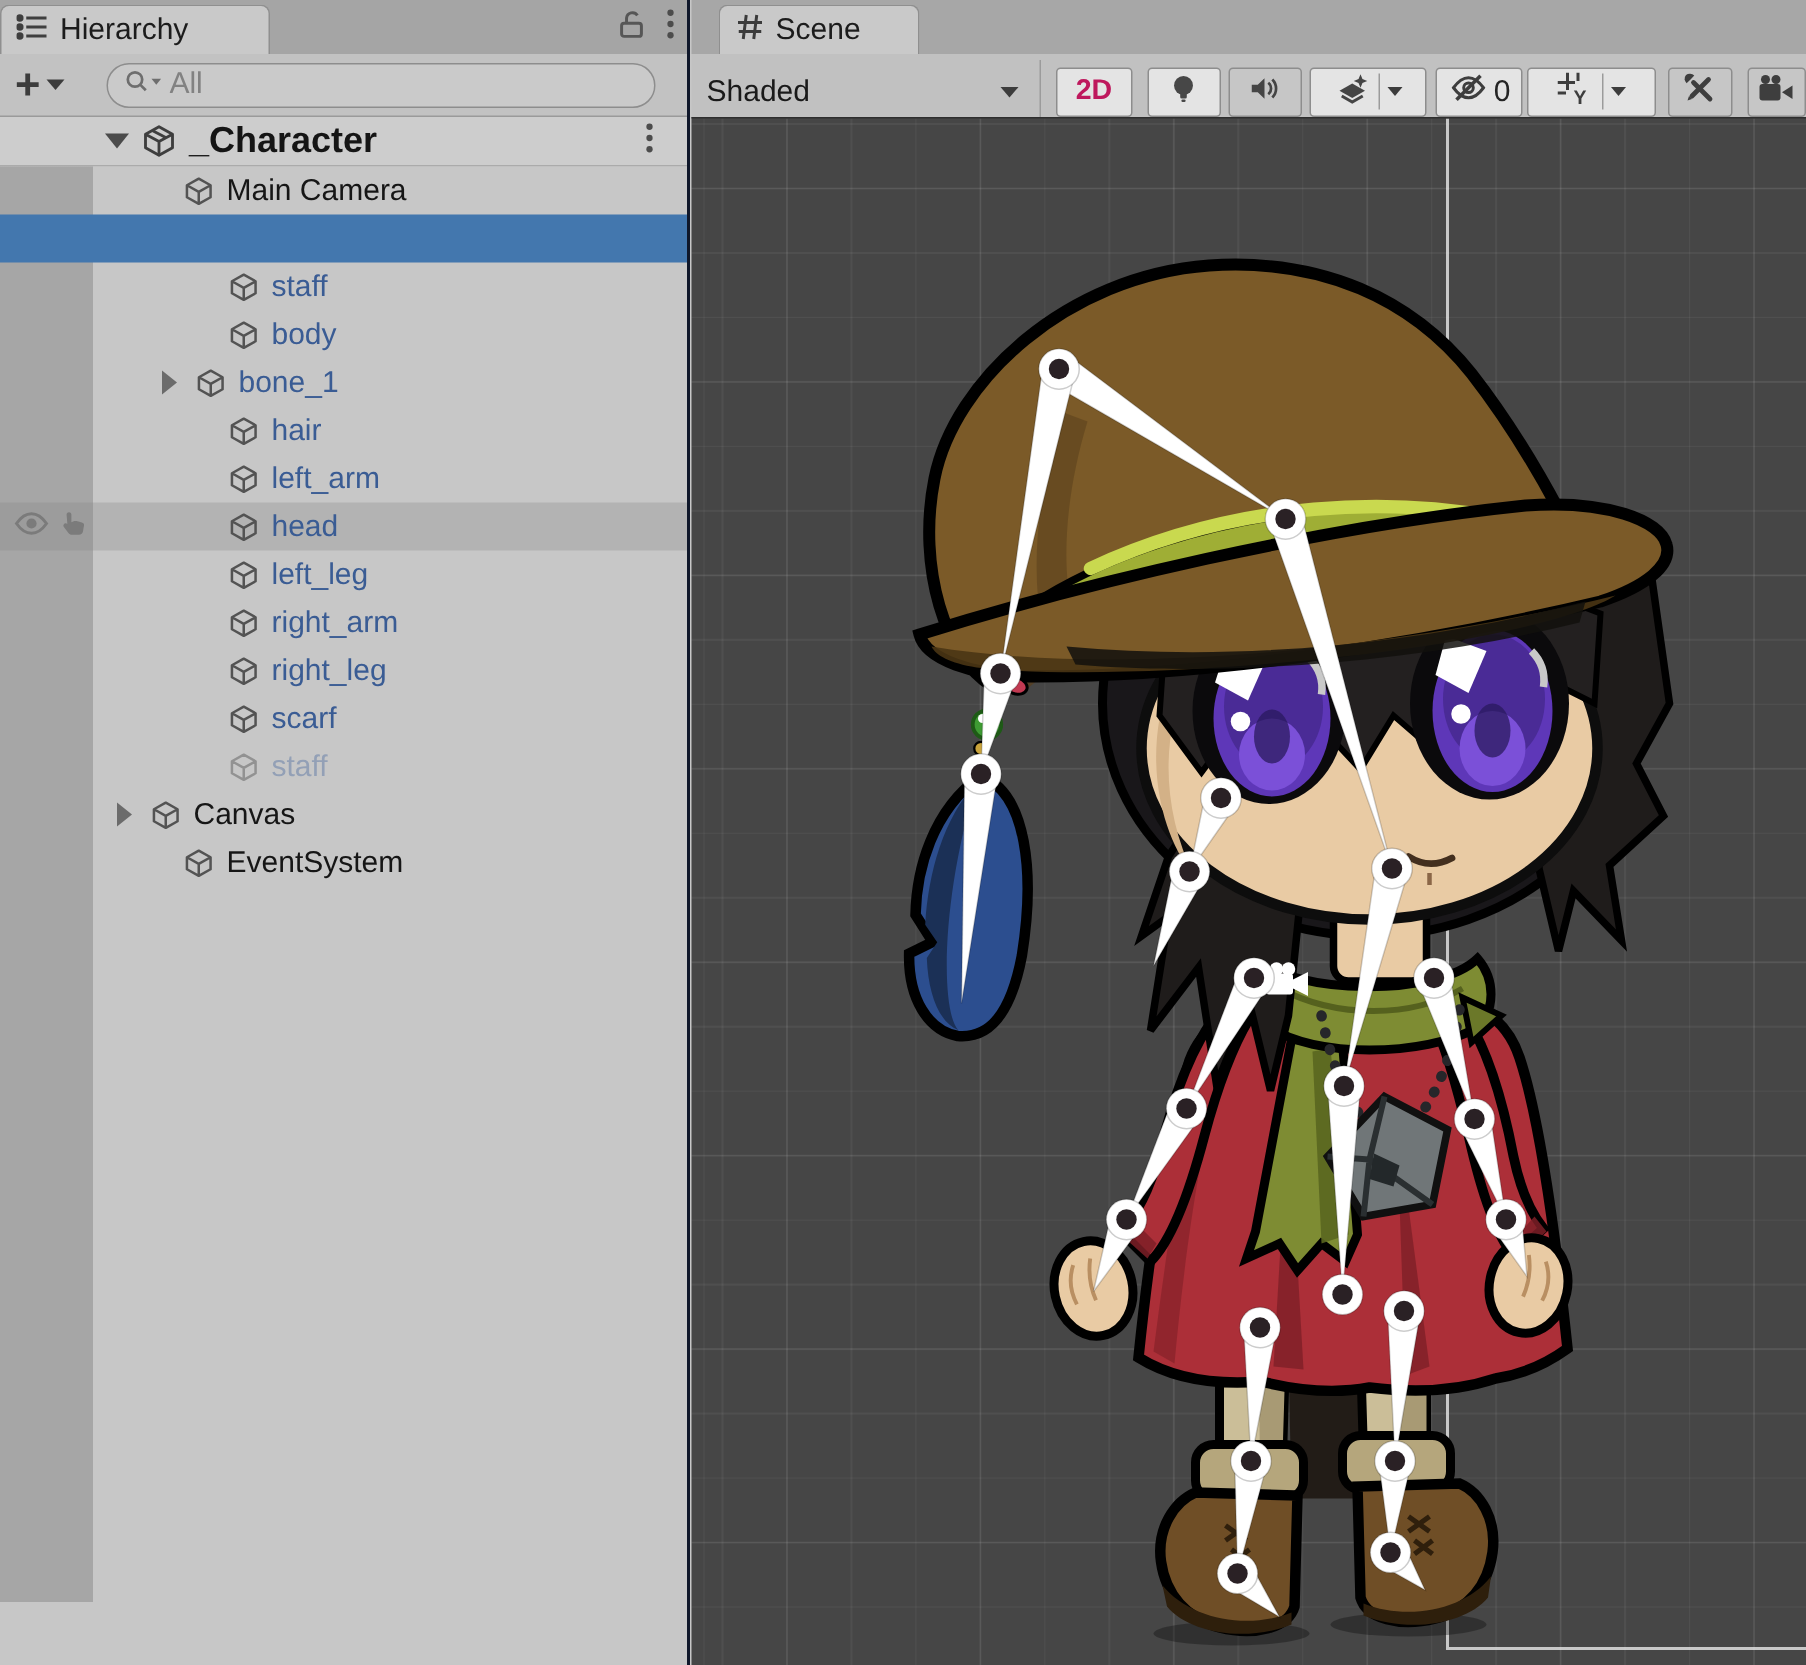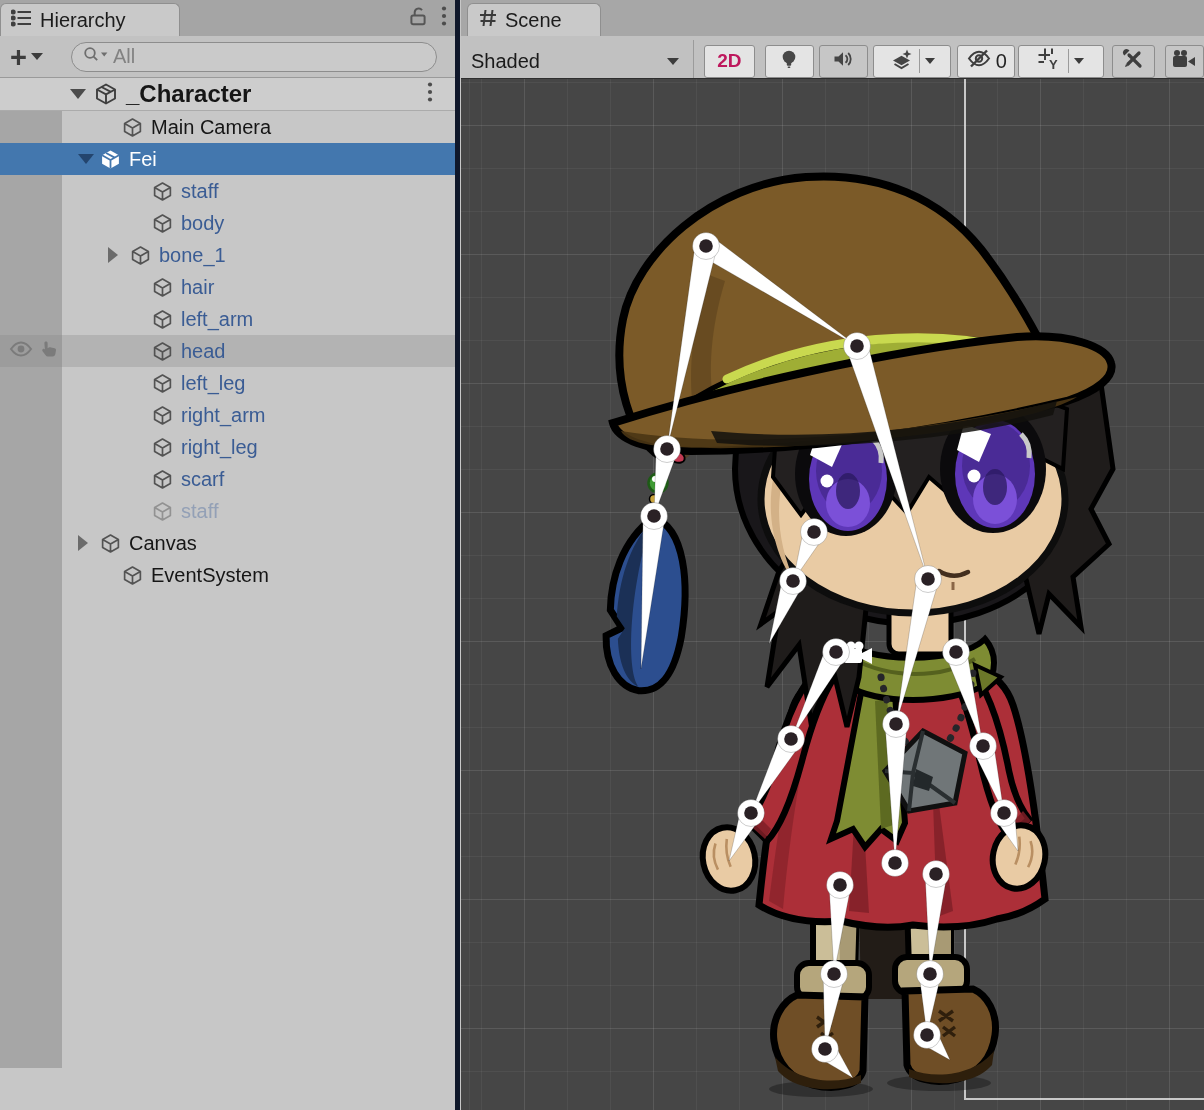--- a/index.html
+++ b/index.html
@@ -1,21 +1,21 @@
 <!DOCTYPE html>
 <html><head>
 <meta charset="utf-8">
 <style>
   * { margin:0; padding:0; box-sizing:border-box; }
   html,body { width:1204px; height:1110px; }
   body { font-family:"Liberation Sans", sans-serif; background:#8a8a8a; overflow:hidden; }
   #app { position:relative; width:1204px; height:1110px; overflow:hidden; background:#C7C7C7; }
 
   
-  .hier { position:absolute; left:0; top:0; width:460px; height:1110px; background:#C7C7C7; border-right:5px solid #0f172a; }
+  .hier { position:absolute; left:0; top:0; width:460px; height:1110px; background:#C7C7C7; border-right:2px solid #0f172a; }
   .tabbar { height:36px; background:#A5A5A5; display:flex; align-items:flex-end; position:relative; }
   .tab { height:33px; background:#C9C9C9; border:1px solid #8f8f8f; border-bottom:none; border-radius:6px 6px 0 0; display:flex; align-items:center; padding:0 16px 0 10px; gap:7px; }
   .tab .tlabel { font-size:20px; color:#1c1c1c; }
   .hier .tab { width:180px; }
   .tab-extra { position:absolute; right:8px; top:0; height:36px; display:flex; align-items:center; gap:12px; }
 
   .htoolbar { height:42px; background:#C2C2C2; border-bottom:1px solid #9a9a9a; display:flex; align-items:center; }
   .plusbtn { display:flex; align-items:center; margin-left:10px; gap:4px; }
   .plusbtn .plus { font-size:29px; line-height:26px; color:#3c3c3c; font-weight:bold; }
   .caret { width:0; height:0; border-left:6px solid transparent; border-right:6px solid transparent; border-top:7px solid #3c3c3c; }
@@ -46,21 +46,21 @@
   .arrow.right { border-top:8px solid transparent; border-bottom:8px solid transparent; border-left:10px solid #6b6b6b; }
   .row.sel .arrow.down { border-top-color:#24456e; }
   .arrow-slot { width:22px; flex:none; display:flex; justify-content:flex-start; align-items:center; }
   .obj-icon { width:21px; height:21px; flex:none; display:flex; }
   .obj-icon svg { width:21px; height:21px; }
   .cube-stroke { stroke:#535353; fill:none; stroke-width:1.6; stroke-linejoin:round; }
 
   
   .scene { position:absolute; left:461px; top:0; width:743px; height:1110px; }
   .scene .tabbar { background:#A7A7A7; }
-  .scene .tab { margin-left:6px; width:134px; }
+  .scene .tab { margin-left:18px; width:134px; }
   .stoolbar { height:50px; background:#C1C1C1; display:flex; align-items:center; position:relative; }
   .shaded { width:237px; height:42px; border-right:1px solid #9b9b9b; display:flex; align-items:center; justify-content:space-between; padding:0 14px 0 10px; }
   .shaded .slabel { font-size:20px; color:#1a1a1a; }
   .tbtn { height:33px; border:1px solid #8d8d8d; border-radius:3px; background:#C6C6C6; display:flex; align-items:center; justify-content:center; }
   .tbtn.lit { background:#E4E4E4; }
   .tbtn .dvd { width:1px; height:24px; background:#9b9b9b; margin:0 5px; }
   .b2d { width:52px; margin-left:10px; font-size:19px; font-weight:bold; color:#be185d; }
   .bbulb { width:50px; margin-left:10px; }
   .baudio { width:50px; margin-left:5px; }
   .bfx { width:80px; margin-left:5px; }
@@ -171,32 +171,20 @@
               <svg viewBox="0 0 20 20">
                 <path class="cube-stroke" d="M10 2 17.5 6.2 17.5 13.8 10 18 2.5 13.8 2.5 6.2 Z M2.5 6.2 10 10.4 17.5 6.2 M10 10.4 10 18"></path>
               </svg>
             </span>
             <span class="lbl">Main Camera</span>
           </div>
       </div>
 
       <div class="row d1 sel">
         <div class="gut"></div>
-        <div class="rc" style="padding-left:16px;">
-            <span class="arrow-slot">
-              <span class="arrow down"></span>
-            </span>
-            <span class="obj-icon">
-              <svg viewBox="0 0 20 20">
-                <path fill="#ffffff" d="M10 1.5 18 6 18 14 10 18.5 2 14 2 6 Z"></path>
-                <path stroke="#4377AE" stroke-width="1.7" fill="none" d="M2 6 10 10.4 18 6 M10 10.4 10 18.5 M5.8 3.8 14 8.2"></path>
-              </svg>
-            </span>
-            <span class="lbl">Fei</span>
-          </div>
       </div>
 
       <div class="row d2 prefab">
         <div class="gut"></div>
         <div class="rc">
             <span class="arrow-slot"></span>
             <span class="obj-icon">
               <svg viewBox="0 0 20 20">
                 <path class="cube-stroke" d="M10 2 17.5 6.2 17.5 13.8 10 18 2.5 13.8 2.5 6.2 Z M2.5 6.2 10 10.4 17.5 6.2 M10 10.4 10 18"></path>
               </svg>

